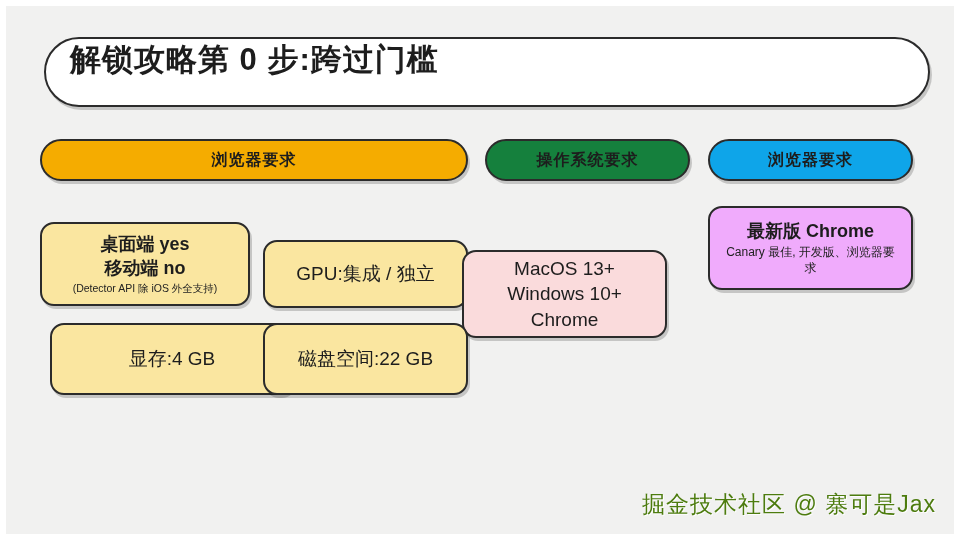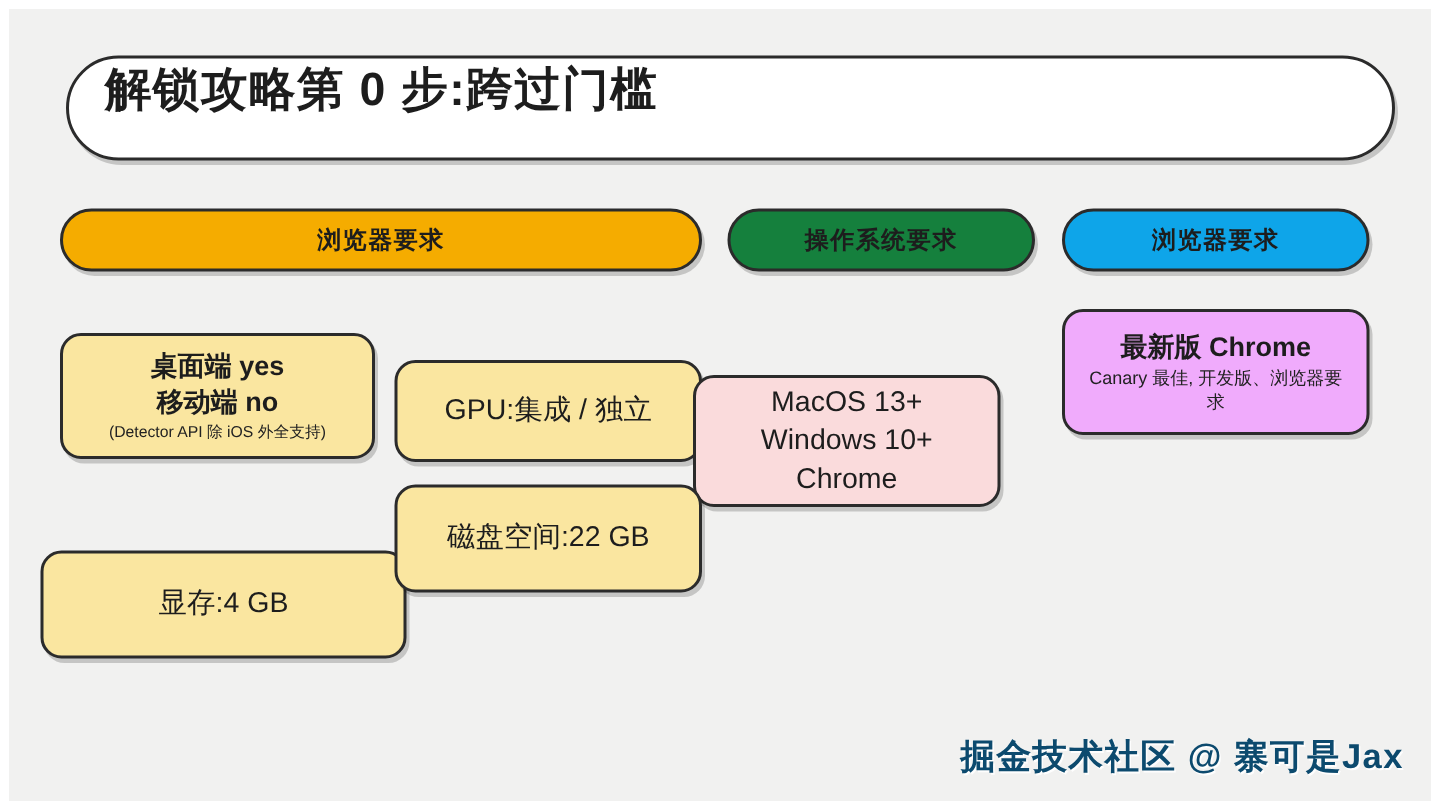--- a/index.html
+++ b/index.html
@@ -103,31 +103,31 @@
   .card .sub.wide {
     font-size: 12px;
     white-space: normal;
     max-width: 180px;
   }
 
   #card-platform { left: 34px;  top: 216px; width: 210px; height: 84px; }
   #card-gpu      { left: 257px; top: 200px; width: 205px; height: 68px; margin-top: 34px; }
   #card-os       { left: 456px; top: 200px; width: 205px; height: 88px; margin-top: 44px; }
   #card-browser  { left: 702px; top: 200px; width: 205px; height: 84px; }
-  #card-vram     { left: 21px;  top: 317px; width: 244px; height: 72px; margin-top: 44px; }
+  #card-vram     { left: 44px;  top: 317px; width: 244px; height: 72px; }
   #card-disk     { left: 257px; top: 317px; width: 205px; height: 72px; }
 
   
   .watermark {
     position: absolute;
     right: 18px;
     bottom: 14px;
     font-size: 23px;
-    font-weight: 700;
-    color: #0c4a6e;
+    font-weight: 400;
+    color: #4d7c0f;
     text-shadow: 1px 1px 0 rgba(255,255,255,0.9);
     letter-spacing: 1px;
     white-space: nowrap;
     user-select: none;
   }
 </style>
 </head>
 <body>
 
 <div id="slide" style="background: rgb(241, 241, 240);">

